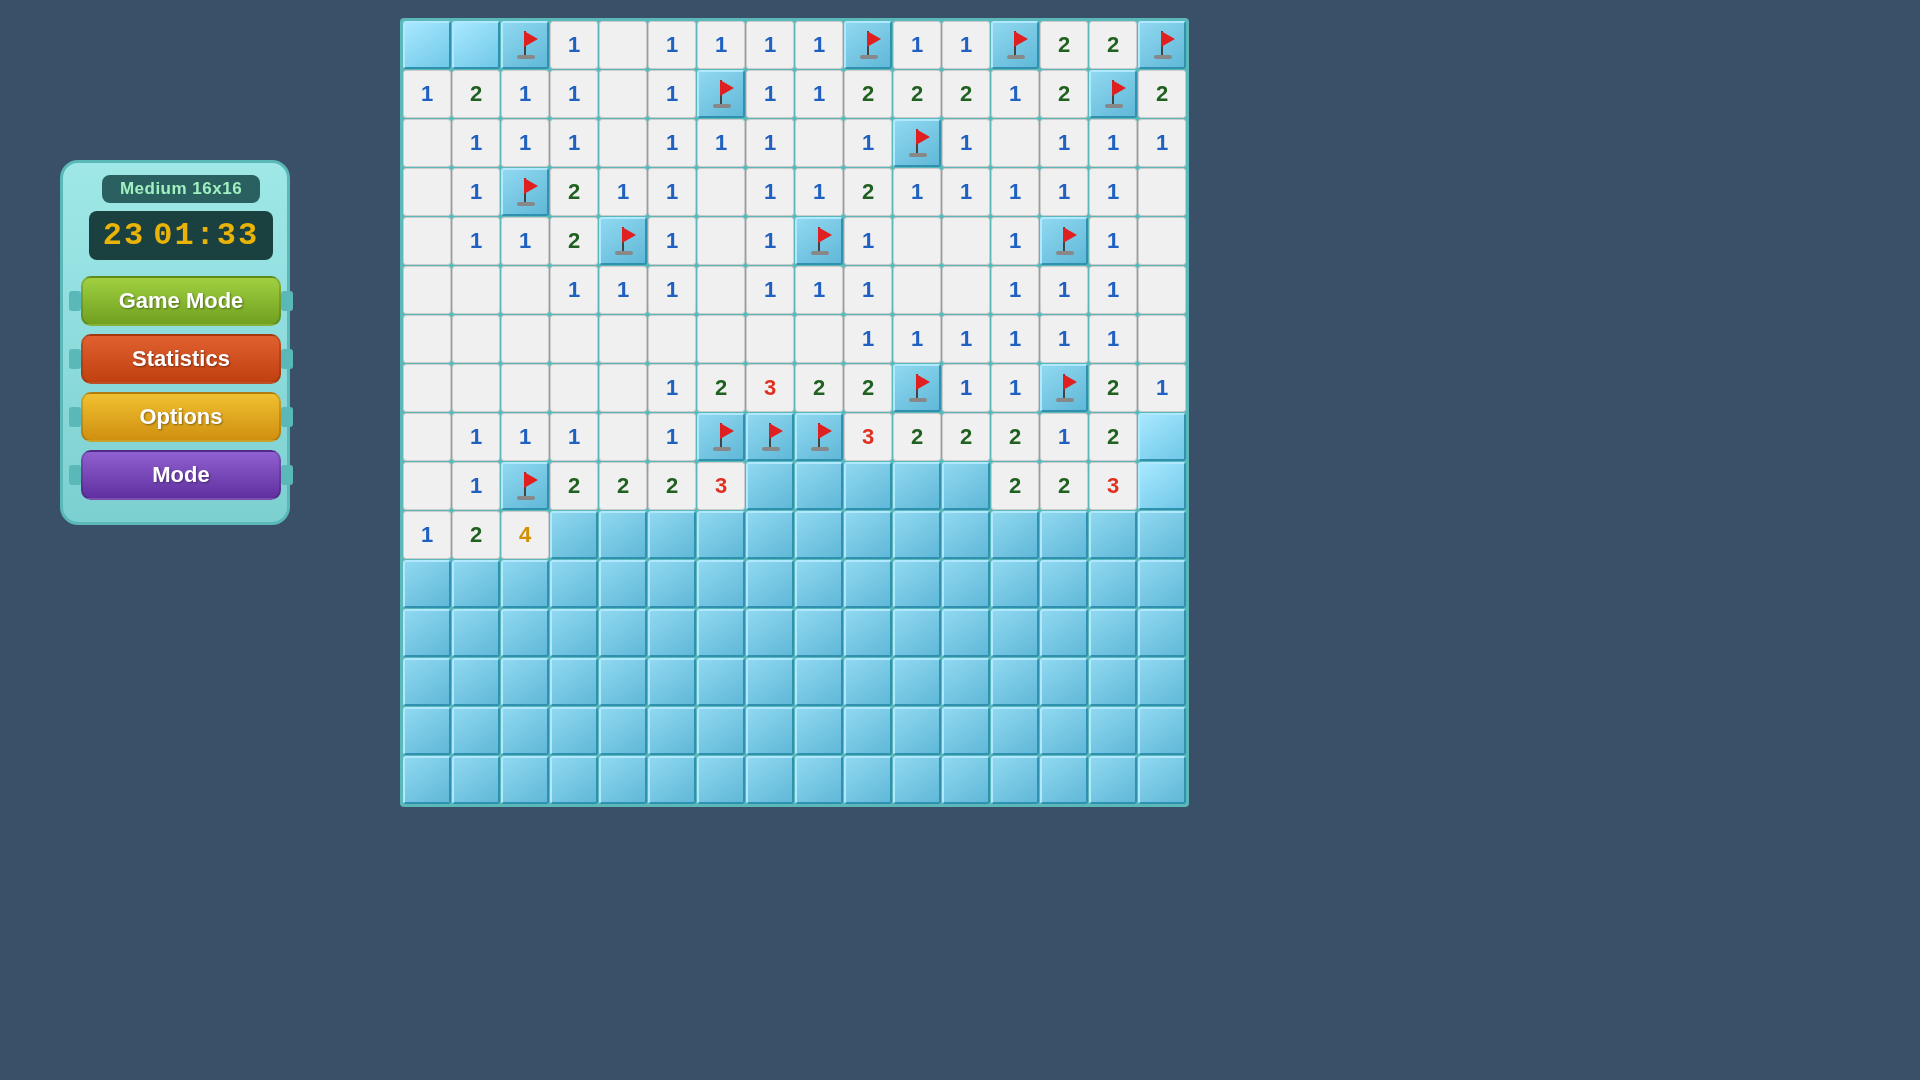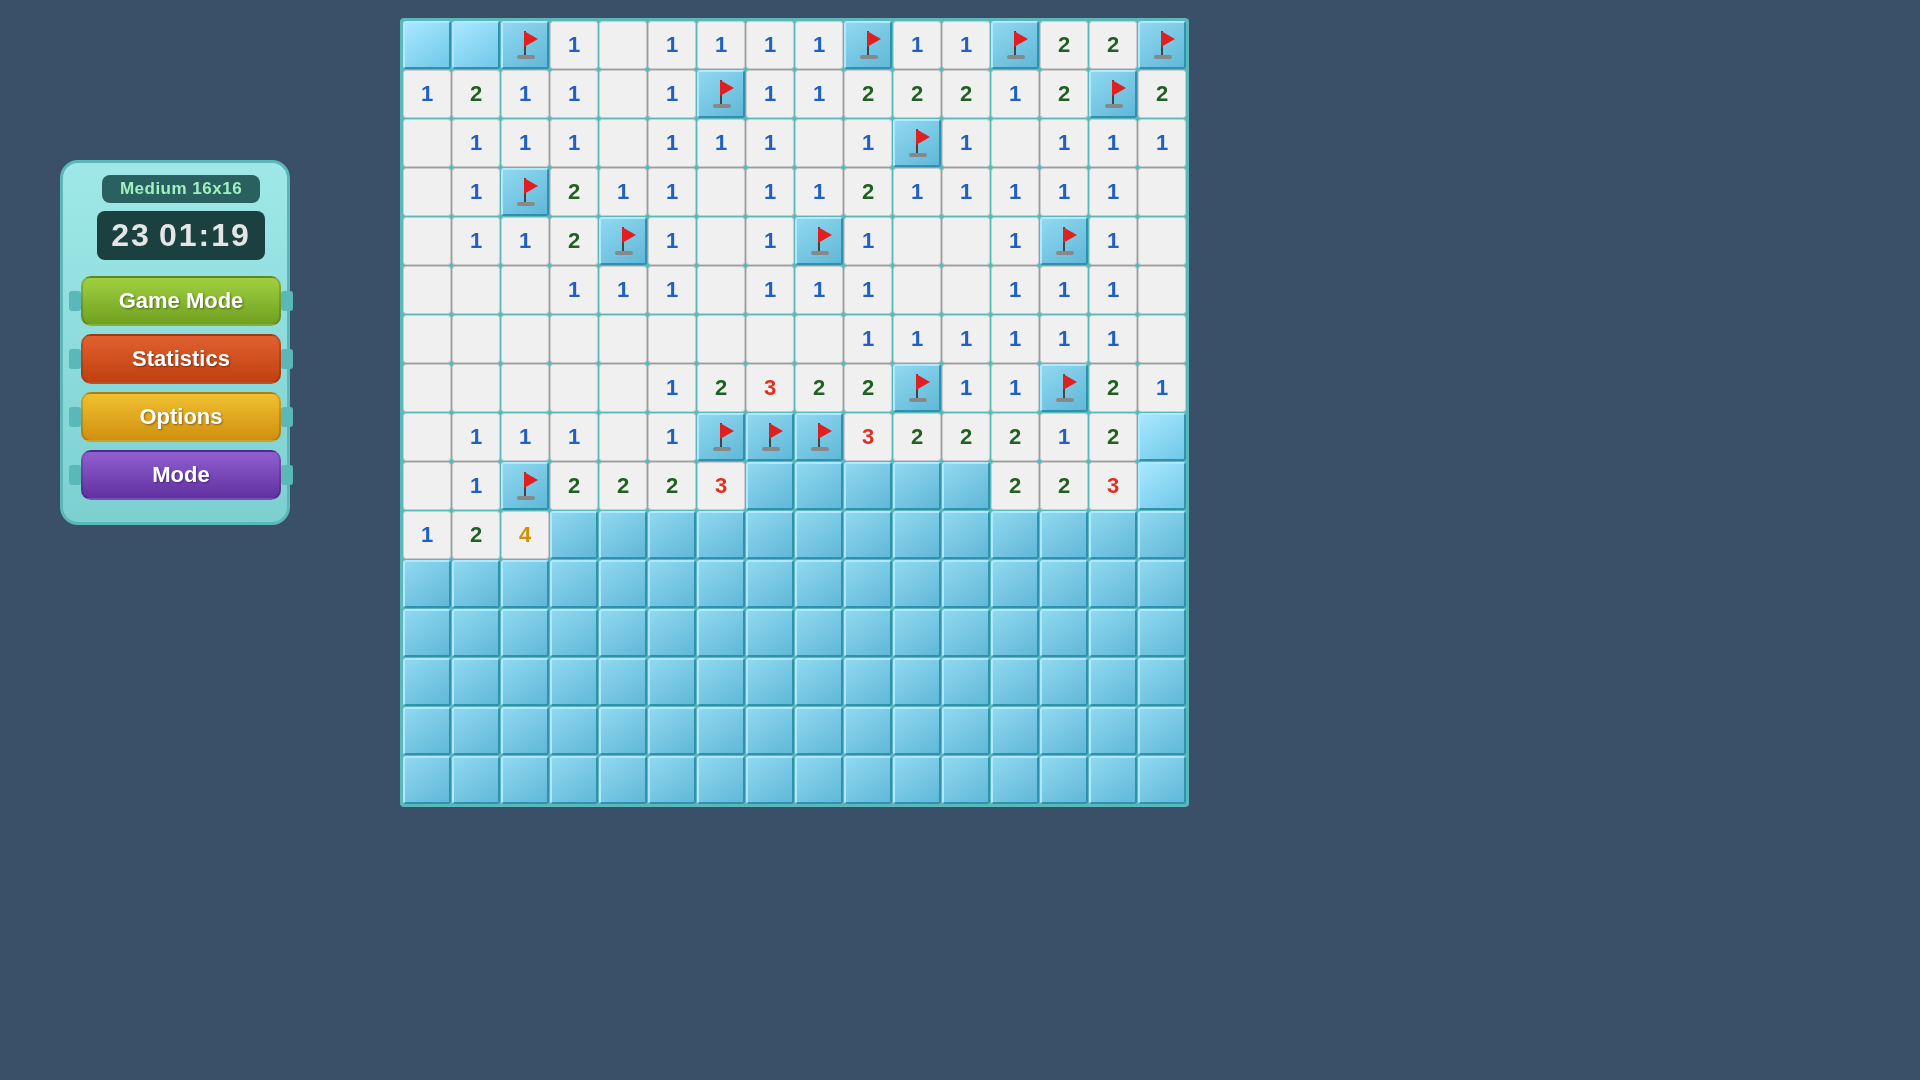--- a/index.html
+++ b/index.html
@@ -42,24 +42,24 @@
     .timer-box {
       background: #1a4040;
       border-radius: 8px;
       padding: 6px 14px;
       margin-bottom: 12px;
       display: flex;
       align-items: center;
       gap: 4px;
     }
     .timer-mines {
-      color: #e5e5e5;
+      color: #eab308;
       font-size: 32px;
       font-weight: bold;
-      font-family: Liberation Sans, sans-serif;
+      font-family: Liberation Mono, monospace;
       letter-spacing: 2px;
     }
     .timer-sep {
       color: #00ff88;
       font-size: 32px;
       font-weight: bold;
       font-family: 'Courier New', monospace;
     }
 
     .menu-btn {
@@ -172,21 +172,21 @@
     }
   </style>
 </head>
 <body>
 
 <div id="sidebar">
   <div class="mode-label">Medium 16x16</div>
   <div class="timer-box">
     <span class="timer-mines">23</span>
     <span class="timer-sep"> </span>
-    <span class="timer-mines">01:19</span>
+    <span class="timer-mines">01:33</span>
   </div>
   <div class="menu-btn btn-gamemode">Game Mode</div>
   <div class="menu-btn btn-stats">Statistics</div>
   <div class="menu-btn btn-options">Options</div>
   <div class="menu-btn btn-help">Mode</div>
 </div>
 
 <div id="grid-container">
 <div class="cell cell-unrevealed" style="background: linear-gradient(145deg, rgb(168, 232, 255), rgb(112, 200, 232));"></div>
     <div class="cell cell-unrevealed" style="background: linear-gradient(145deg, rgb(168, 232, 255), rgb(112, 200, 232));"></div>

